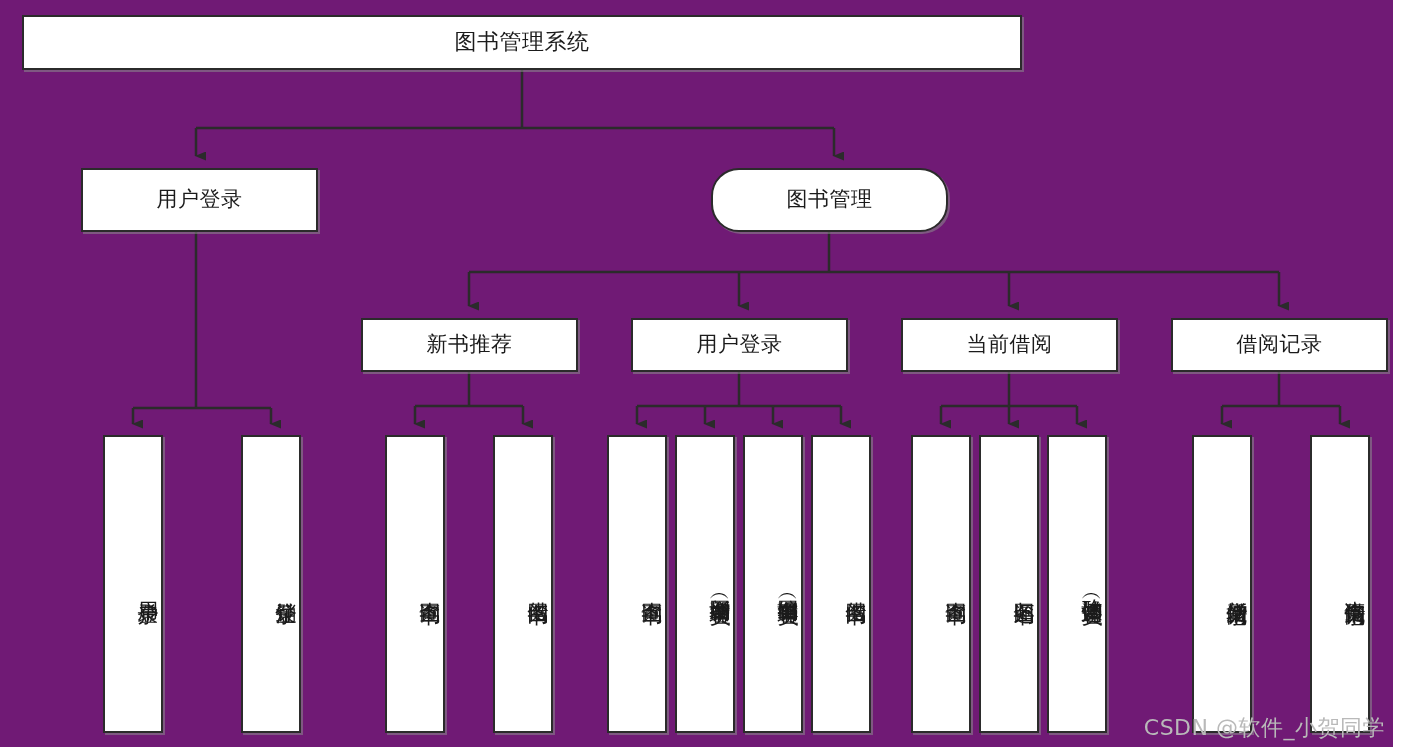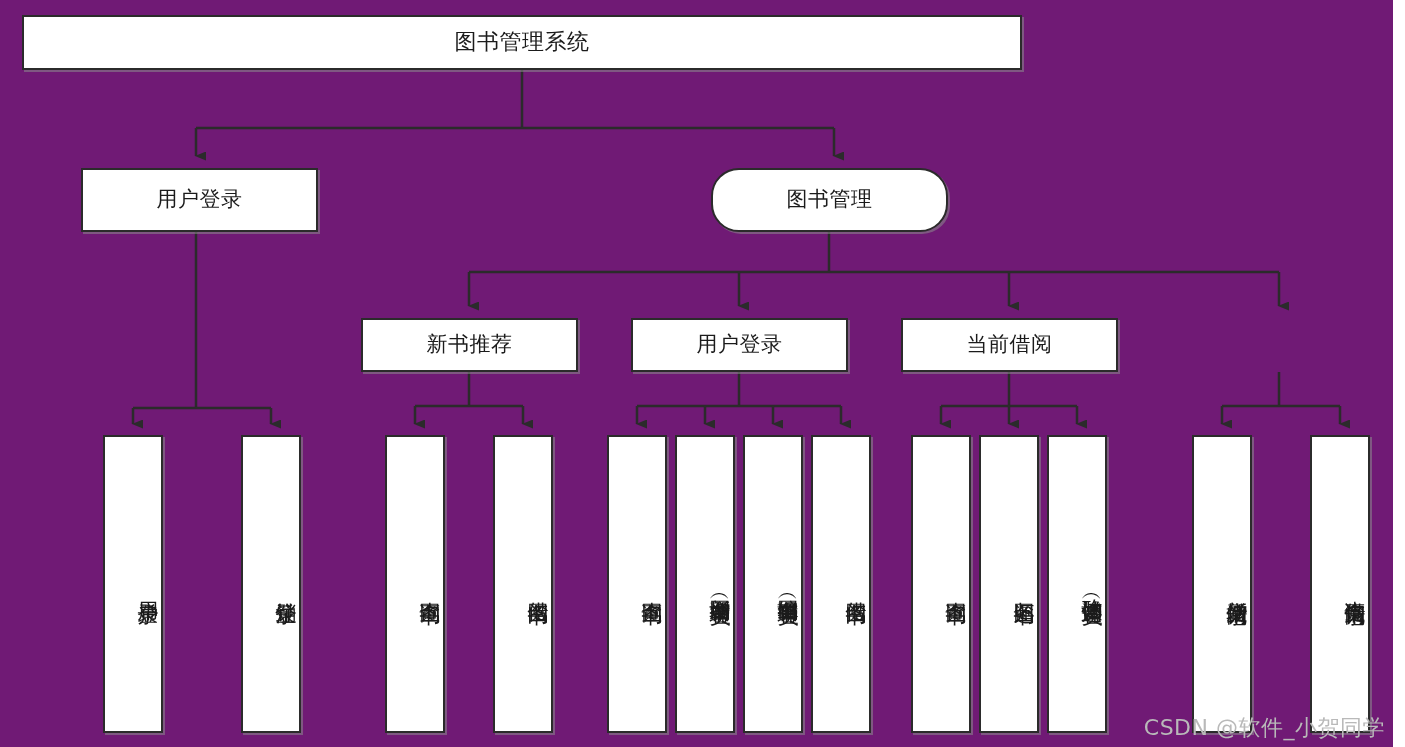--- a/index.html
+++ b/index.html
@@ -146,20 +146,23 @@
   </div>
 
   <div class="node horizontal" style="left:631px; top:318px; width:217px; height:54px;">
     <span class="label">用户登录</span>
   </div>
 
   <div class="node horizontal" style="left:901px; top:318px; width:217px; height:54px;">
     <span class="label">当前借阅</span>
   </div>
 
+  <div class="node horizontal" style="left:1171px; top:318px; width:217px; height:54px;">
+    <span class="label">借阅记录</span>
+  </div>
 
   <div class="node vertical" style="left:103px; top:435px; width:60px; height:298px;">
     <span class="label">用户登录</span>
   </div>
 
   <div class="node vertical" style="left:241px; top:435px; width:60px; height:298px;">
     <span class="label">注销登录</span>
   </div>
 
   <div class="node vertical" style="left:385px; top:435px; width:60px; height:298px;">

